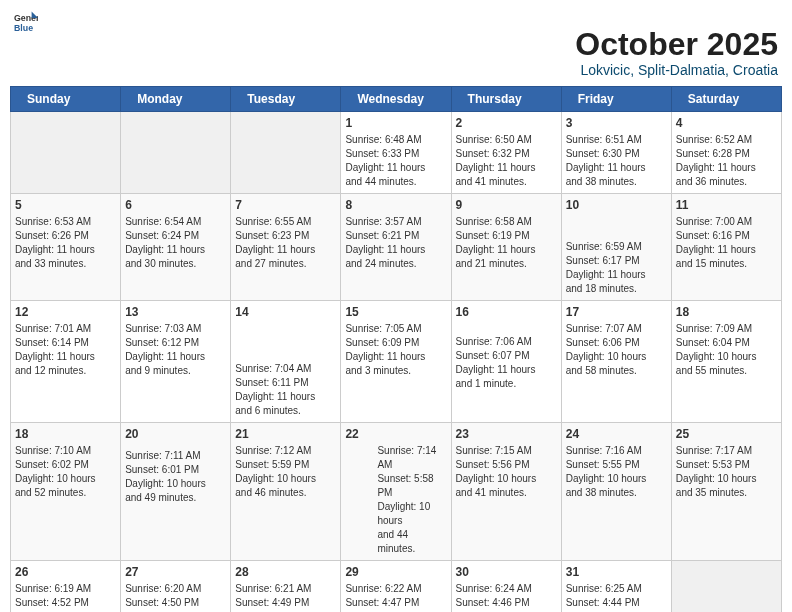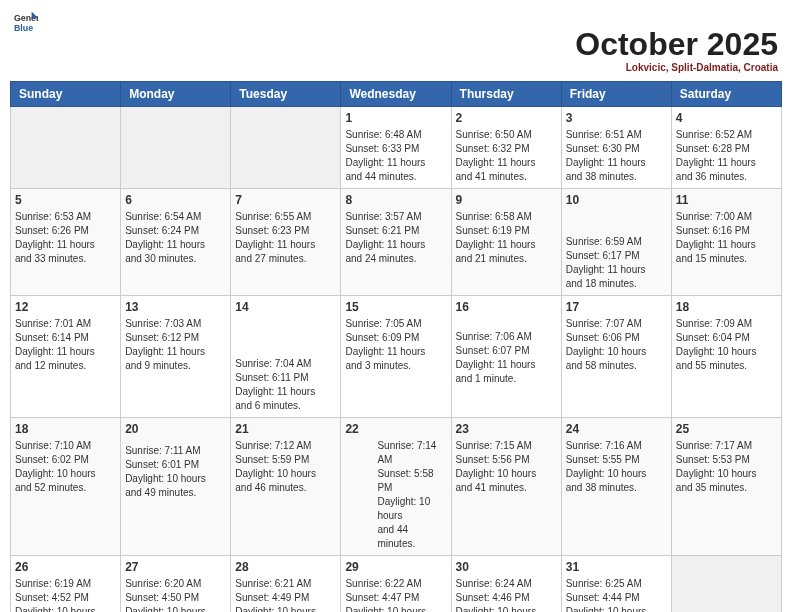--- a/index.html
+++ b/index.html
@@ -30,35 +30,34 @@
       text-align: right;
       margin-top: 17px;
     }
     .month-title {
       font-size: 32px;
       font-weight: bold;
       color: #222;
       line-height: 1.1;
     }
     .location {
-      font-size: 10px;
-      color: #7f1d1d;
-      font-weight: bold;
+      font-size: 14px;
+      color: #0c4a6e;
     }
     .calendar {
       width: 100%;
       border-collapse: collapse;
       border: 1px solid #ccc;
     }
     .calendar th {
       background-color: #3366aa;
       color: #fff;
       font-size: 12px;
       font-weight: bold;
-      padding: 5px 8px;
+      padding: 5px 16px;
       text-align: left;
       border: 1px solid #2a5590;
     }
     .calendar td {
       border: 1px solid #ccc;
       vertical-align: top;
       padding: 4px;
       width: calc(100% / 7);
       min-height: 80px;
       font-size: 10.5px;

